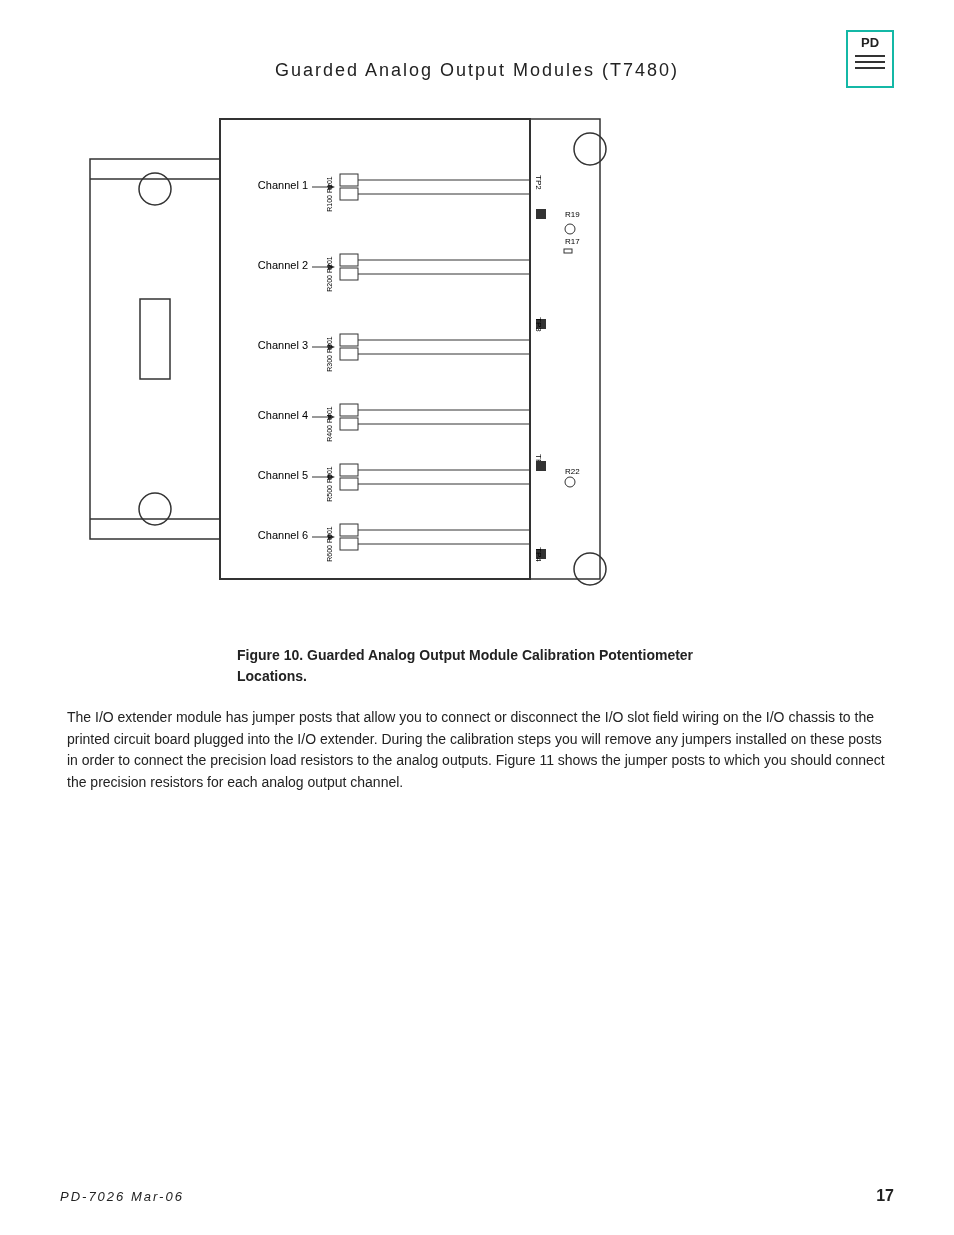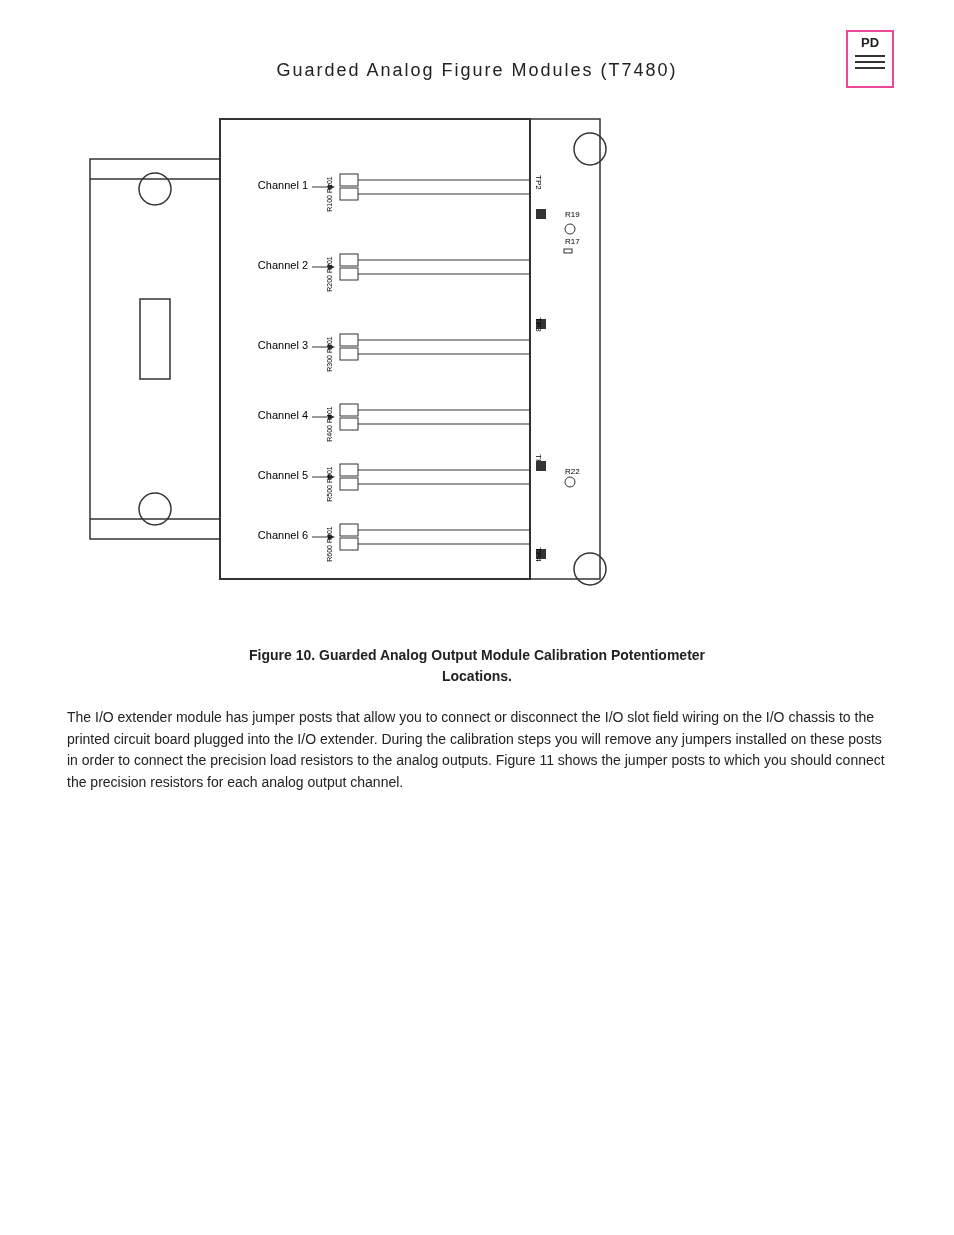--- a/index.html
+++ b/index.html
@@ -33,21 +33,21 @@
       font-weight: normal;
       text-align: center;
       margin-top: 30px;
     }
     .pd-icon {
       position: absolute;
       right: 0;
       top: 0;
       width: 48px;
       height: 58px;
-      border: 2px solid #ec4899;
+      border: 2px solid #14b8a6;
       display: flex;
       flex-direction: column;
       align-items: center;
       justify-content: flex-start;
       padding-top: 4px;
     }
     .pd-icon-text {
       font-size: 13px;
       font-weight: bold;
       line-height: 1;
@@ -67,21 +67,20 @@
       display: flex;
       justify-content: flex-start;
       margin: 10px 0 20px 0;
     }
     .diagram-svg {
       display: block;
     }
 
     
     .figure-caption {
-      text-align: center;
       font-size: 14px;
       font-weight: bold;
       margin: 26px auto 20px auto;
       max-width: 480px;
       line-height: 1.5;
     }
 
     
     .body-text {
       font-size: 14px;
@@ -110,21 +109,21 @@
       font-size: 16px;
       font-weight: bold;
     }
   </style>
 </head>
 <body>
 
 <div class="page">
 
   <div class="header">
-    <div class="header-title">Guarded  Analog  Figure  Modules (T7480)</div>
+    <div class="header-title">Guarded  Analog  Output  Modules (T7480)</div>
     <div class="pd-icon">
       <span class="pd-icon-text">PD</span>
       <div class="pd-icon-lines">
         <div></div>
         <div></div>
         <div></div>
       </div>
     </div>
   </div>
 
@@ -231,14 +230,18 @@
 
       <line x1="160" y1="80" x2="30" y2="80" stroke="#333" stroke-width="1.5"></line>
       <line x1="160" y1="420" x2="30" y2="420" stroke="#333" stroke-width="1.5"></line>
     </svg>
   </div>
 
   <div class="figure-caption">Figure 10.  Guarded Analog Output Module Calibration Potentiometer Locations.</div>
 
   <div class="body-text">The I/O extender module has jumper posts that allow you to connect or disconnect the I/O slot field wiring on the I/O chassis to the printed circuit board plugged into the I/O extender.  During the calibration steps you will remove any jumpers installed on these posts in order to connect the precision load resistors to the analog outputs.  Figure 11 shows the jumper posts to which you should connect the precision resistors for each analog output channel.</div>
 
+  <div class="footer">
+    <span class="footer-left">PD-7026  Mar-06</span>
+    <span class="footer-right">17</span>
+  </div>
 
 </div>
 
 </body></html>

